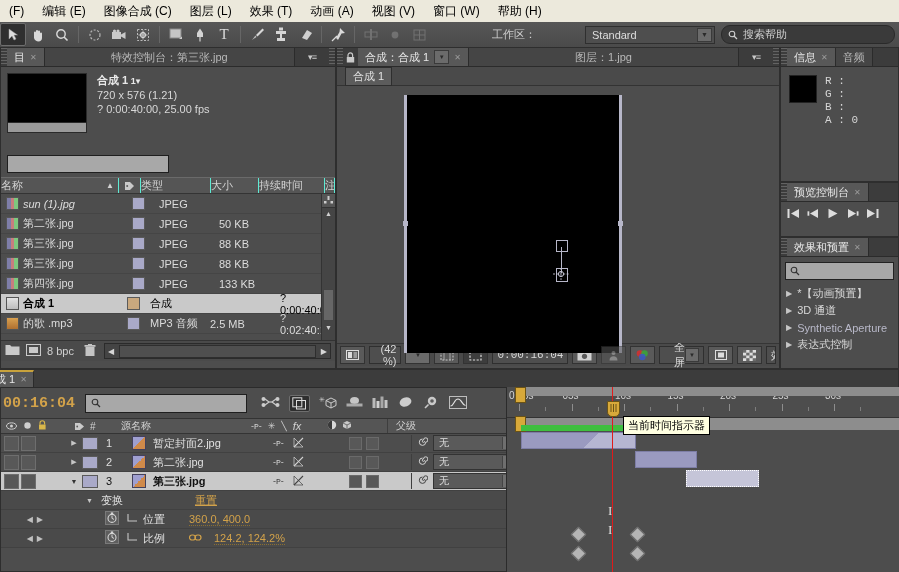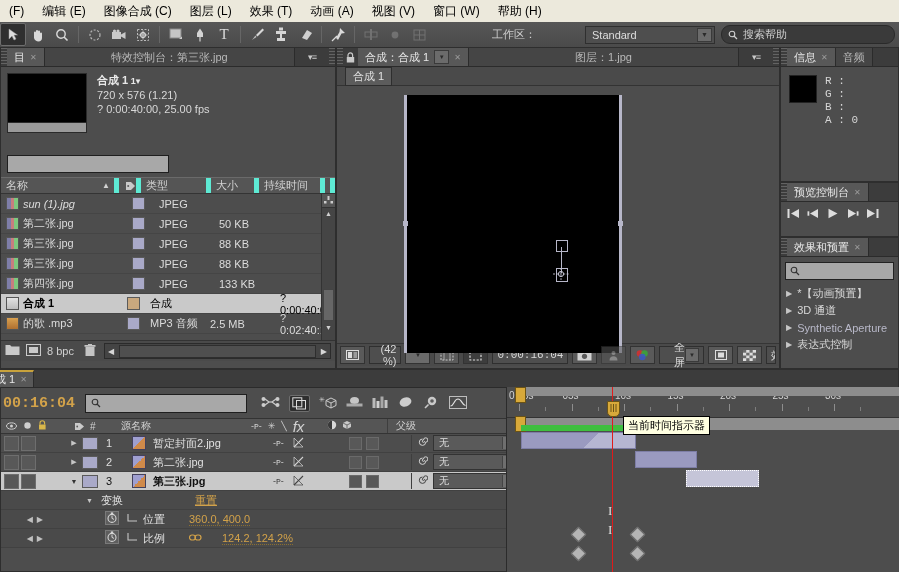--- a/index.html
+++ b/index.html
@@ -50,21 +50,21 @@
   #projPanel{left:0;top:47px;width:336px;height:322px;}
   #projHead{height:84px;display:flex;padding:6px 0 0 6px;box-sizing:border-box;}
   #projThumb{width:78px;height:48px;background:#000;border:1px solid #2a2a2a;}
   #projThumbBar{width:78px;height:9px;background:#9a9a9a;border:1px solid #2a2a2a;border-top:none;}
   #projInfo{margin-left:10px;color:#d8d8d8;line-height:14px;font-size:11px;}
   #projInfo .t1{font-weight:bold;color:#e8e8e8;}
   #projSearchWrap{padding:4px 6px;}
   #projSearch{width:160px;height:16px;background:#a8a8a8;border:1px solid #1f1f1f;}
   .colhead{height:15px;background:#555;border-top:1px solid #6a6a6a;
     border-bottom:1px solid #343434;display:flex;align-items:center;font-size:11px;color:#d2d2d2;}
-  .colhead .c{padding-left:5px;border-right:5px solid #5eead4;height:15px;
+  .colhead .c{border-right:1px solid #5eead4;height:15px;
     display:flex;align-items:center;box-sizing:border-box;overflow:hidden;white-space:nowrap;}
   .prow{height:20px;display:flex;align-items:center;font-size:11px;color:#dcdcdc;
     border-bottom:1px solid #454545;box-sizing:border-box;}
   .prow.sel{background:#c9c9c9;color:#000;}
   .prow .ic{width:11px;height:11px;margin:0 4px 0 5px;border:1px solid #555;
     background:linear-gradient(90deg,#7e7ea8 33%,#c87e7e 33% 66%,#7ec87e 66%);flex:none;}
   .prow .nm{flex:none;width:104px;overflow:hidden;white-space:nowrap;}
   .prow .sw{width:11px;height:11px;background:#a9a9c8;border:1px solid #5a5a5a;flex:none;}
   .prow .ty{width:60px;padding-left:10px;flex:none;}
   .prow .sz{width:70px;flex:none;}
@@ -785,21 +785,21 @@
           <path d="M1 1 L6 1 L10 4.5 L6 8 L1 8z" fill="#c9c9c9"></path>
           <circle cx="3.2" cy="4.5" r=".9" fill="#5a5a5a"></circle>
         </svg>
     </div>
     <div style="width:22px;"><span>#</span></div>
     <div style="width:130px;padding-left:9px;"><span>源名称</span></div>
     <div style="width:76px;display:flex;align-items:center;gap:6px;">
       <span style="font-size:9px;">-ᴘ-</span>
       <span style="font-size:9px;">✳</span>
       <span style="font-size:9px;">╲</span>
-      <span style="font-size:15px;font-style:italic;">fx</span>
+      <span style="font-size:11px;font-style:italic;">fx</span>
     </div>
     <div style="width:60px;display:flex;align-items:center;gap:5px;">
       <span>
         <svg width="10" height="10" viewBox="0 0 10 10">
             <circle cx="5" cy="5" r="4.2" fill="#d8d8d8"></circle>
             <path d="M5 0.8 a4.2 4.2 0 000 8.4z" fill="#3a3a3a"></path>
           </svg>
       </span>
       <span>
         <svg width="10" height="10" viewBox="0 0 10 10">
@@ -957,21 +957,21 @@
               <rect x="4.8" y="0.4" width="2.4" height="1.6" fill="#d6d6d6"></rect>
             </svg></span>
         </div>
         <div style="flex: 0 0 auto; display: flex; align-items: center; gap: 5px; padding-left: 8px;">
           <span><svg width="11" height="10" viewBox="0 0 11 10">
               <path d="M1 1 L1 8 L10 8" fill="none" stroke="#c6c6c6" stroke-width="1.1"></path>
             </svg></span>
           <span>比例</span>
         </div>
         <div style="width: 24px;"></div>
-        <div style="display: flex; align-items: center; gap: 20px;">
+        <div style="display: flex; align-items: center; gap: 12px;">
           <span><svg width="13" height="9" viewBox="0 0 13 9">
               <rect x="0.5" y="2" width="6" height="5" rx="2.5" fill="none" stroke="#d2a24a" stroke-width="1.2"></rect>
               <rect x="6" y="2" width="6" height="5" rx="2.5" fill="none" stroke="#d2a24a" stroke-width="1.2"></rect>
             </svg></span>
           <span class="orange" style="border-bottom: 1px dotted rgb(138, 111, 50);">124.2, 124.2%</span>
         </div>
       </div>
     </div>
 
   <div id="tlGraphArea">

